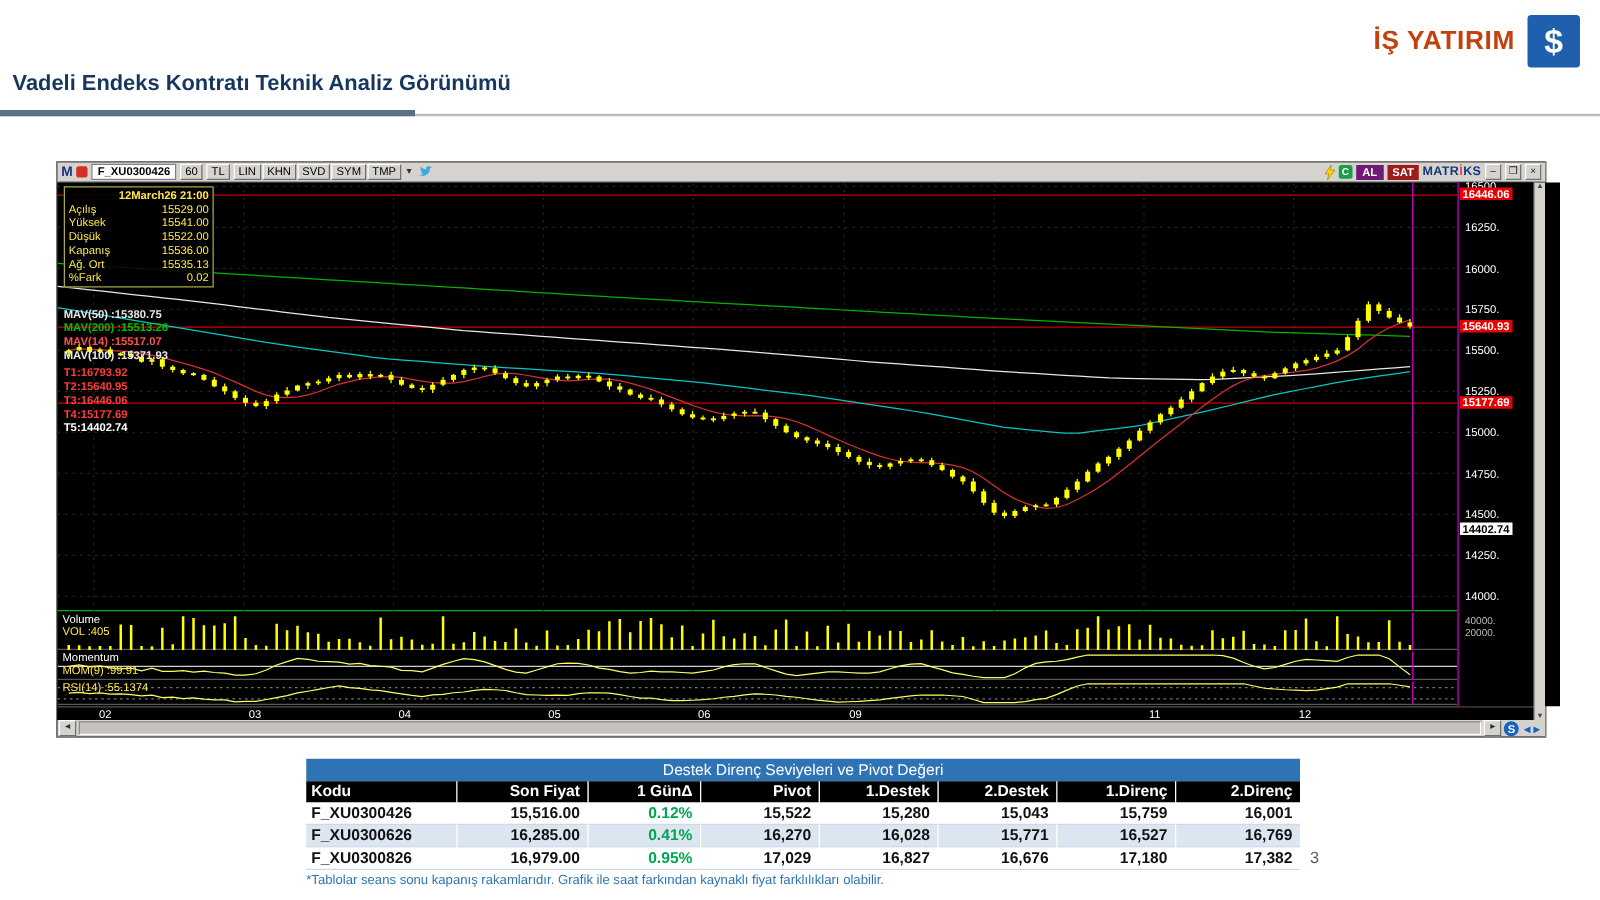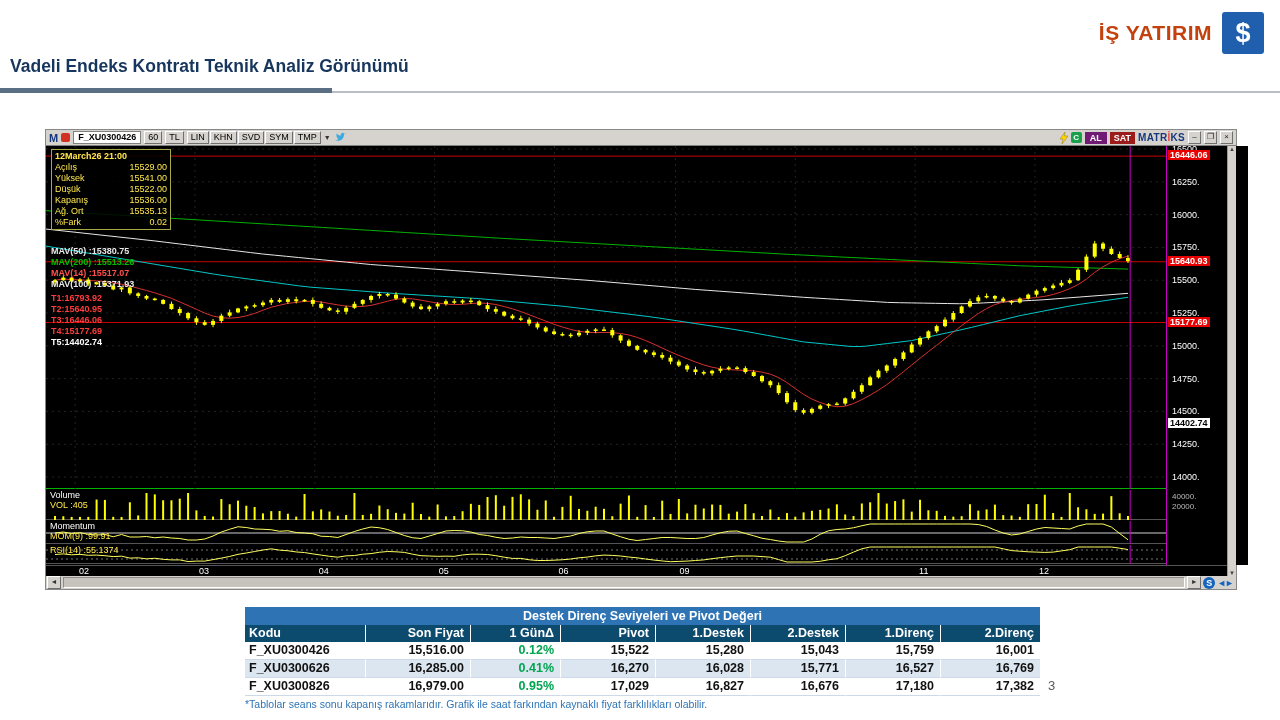--- a/index.html
+++ b/index.html
@@ -41,21 +41,21 @@
   .chart-grid{position:relative;width:1190px;height:443px;background:#000}
   .pane{position:absolute;left:0;width:1120px;box-sizing:border-box}
   .pane.price{top:0;height:343px;border-bottom:1px solid #00b400}
   .pane.vol{top:344px;height:30px;border-bottom:1px solid #555}
   .pane.mom{top:375px;height:23px;border-bottom:1px solid #555}
   .pane.rsi{top:399px;height:19px;border-bottom:1px solid #555}
   .pane svg{position:absolute;left:0;top:0}
 
   .info-box{position:absolute;left:5px;top:3px;width:112px;background:rgba(0,0,0,.88);
             border:1px solid #a8a845;color:#ffe84d;font-size:9px;padding:1px 3px}
-  .info-head{text-align:left;font-weight:bold;line-height:11px}
+  .info-head{text-align:right;font-weight:bold;line-height:11px}
   .info-row{display:flex;justify-content:space-between;line-height:11px}
   .overlay-labels{position:absolute;left:5px;top:100px;font-size:9px;line-height:11px;font-weight:bold}
   .t-levels{position:absolute;left:5px;top:147px;font-size:9px;line-height:11px;font-weight:bold}
 
   .pane-label{position:absolute;left:4px;top:0;font-size:9px;line-height:10px;z-index:3}
   .pl-title{color:#fff}
   .pl-val{color:#ffe84d}
 
   .x-axis{position:absolute;left:0;top:419px;width:1190px;height:11px;background:#000;border-top:1px solid #555;box-sizing:border-box}
   .xtick{position:absolute;top:0;color:#fff;font-size:9px}
@@ -72,23 +72,23 @@
             display:flex;align-items:center;gap:2px;padding:0 1px;box-sizing:border-box}
   .hs-btn{width:12px;height:11px;border:1px solid;border-color:#fff #6f6f6f #6f6f6f #fff;background:#d6d3ce;
           font-size:7px;line-height:10px;text-align:center;color:#333}
   .hs-track{flex:1;height:9px;background:#c6c3bd;border:1px solid;border-color:#8a8a8a #fff #fff #8a8a8a}
   .s-logo{width:12px;height:12px;border-radius:50%;background:#1565c0;color:#fff;font-size:9px;font-weight:bold;
           text-align:center;line-height:12px}
   .nav-arrows{color:#1565c0;font-size:9px;font-weight:bold;letter-spacing:-1px;padding-right:2px}
 
   
   .levels{position:absolute;left:245px;top:607px;width:795px;font-size:12.5px}
-  .levels .title{background:#2e74b5;color:#fff;font-weight:bold;text-align:center;height:18px;line-height:18px}
+  .levels .title{background:#2e74b5;color:#fff;font-weight:normal;text-align:center;height:18px;line-height:18px}
   .grid8{display:grid;grid-template-columns:120px 105px 90px 95px 95px 95px 95px 100px}
-  .th{background:#0c4a6e;color:#fff;font-weight:bold;text-align:right;padding:1px 6px 1px 2px;
+  .th{background:#000000;color:#fff;font-weight:bold;text-align:right;padding:1px 6px 1px 2px;
       border-left:1px solid #fff;height:15px;line-height:15px}
   .th.left{text-align:left;border-left:none;padding-left:4px}
   .td{text-align:right;padding:1px 6px 1px 2px;height:15px;line-height:15px;font-weight:bold;color:#111;
       border-left:1px solid #fff;border-bottom:1px solid #cdd9e8;background:#fff}
   .td.left{text-align:left;border-left:none;padding-left:4px}
   .trow.alt .td{background:#dce6f1}
   .td.delta{color:#00a550}
 </style>
 </head>
 <body>

